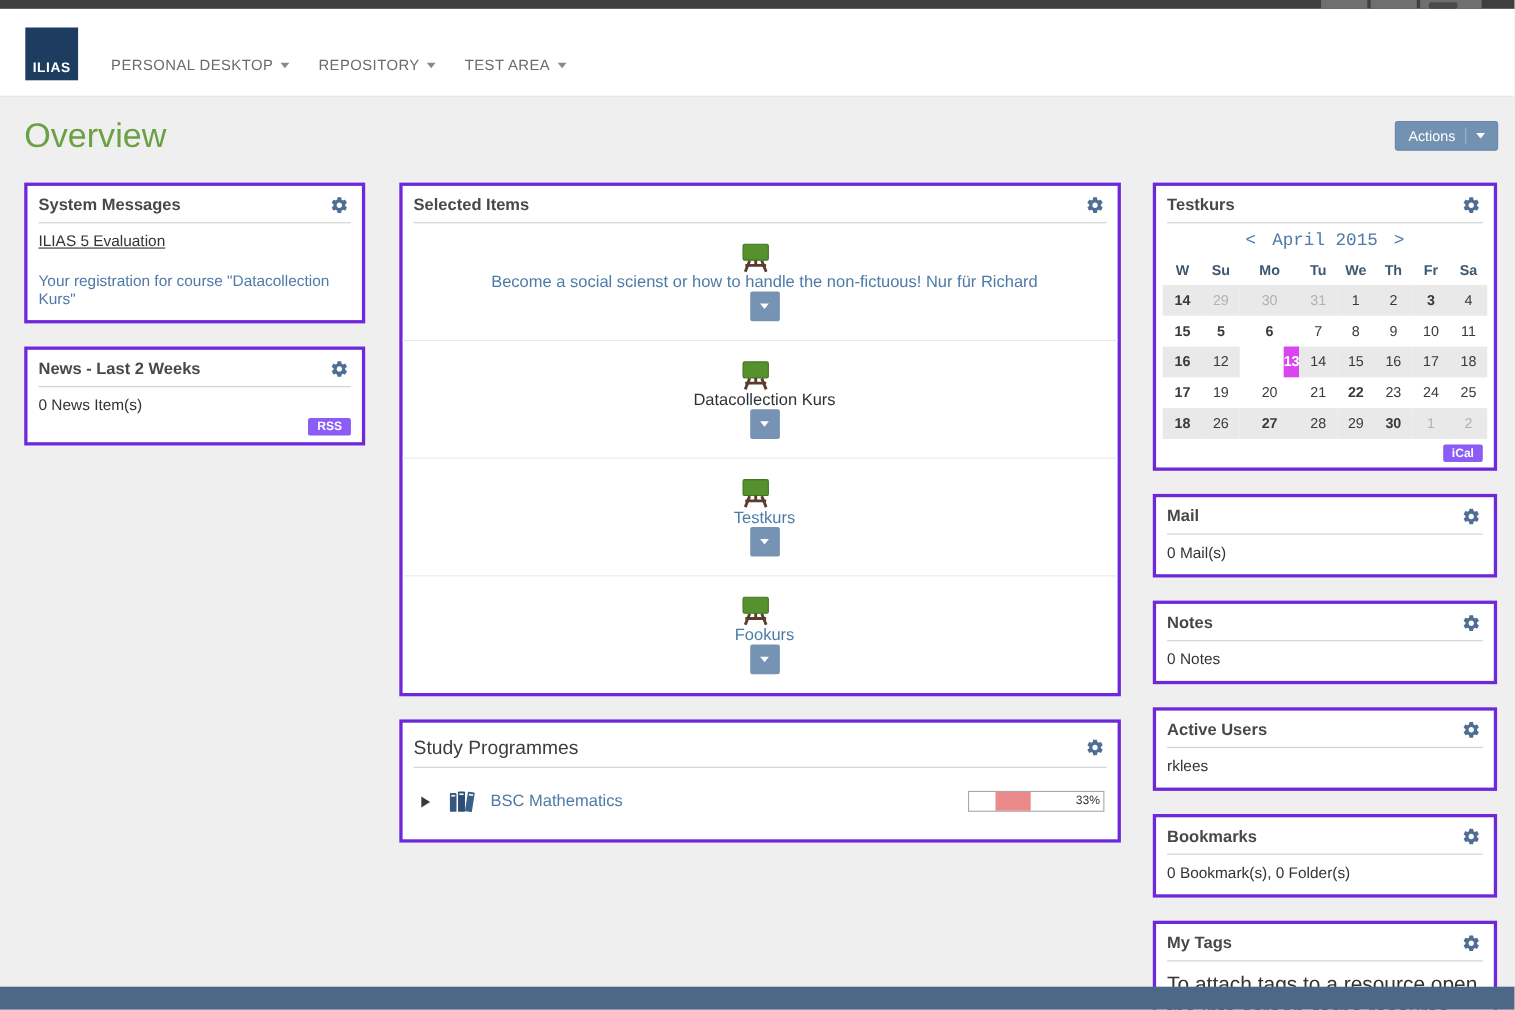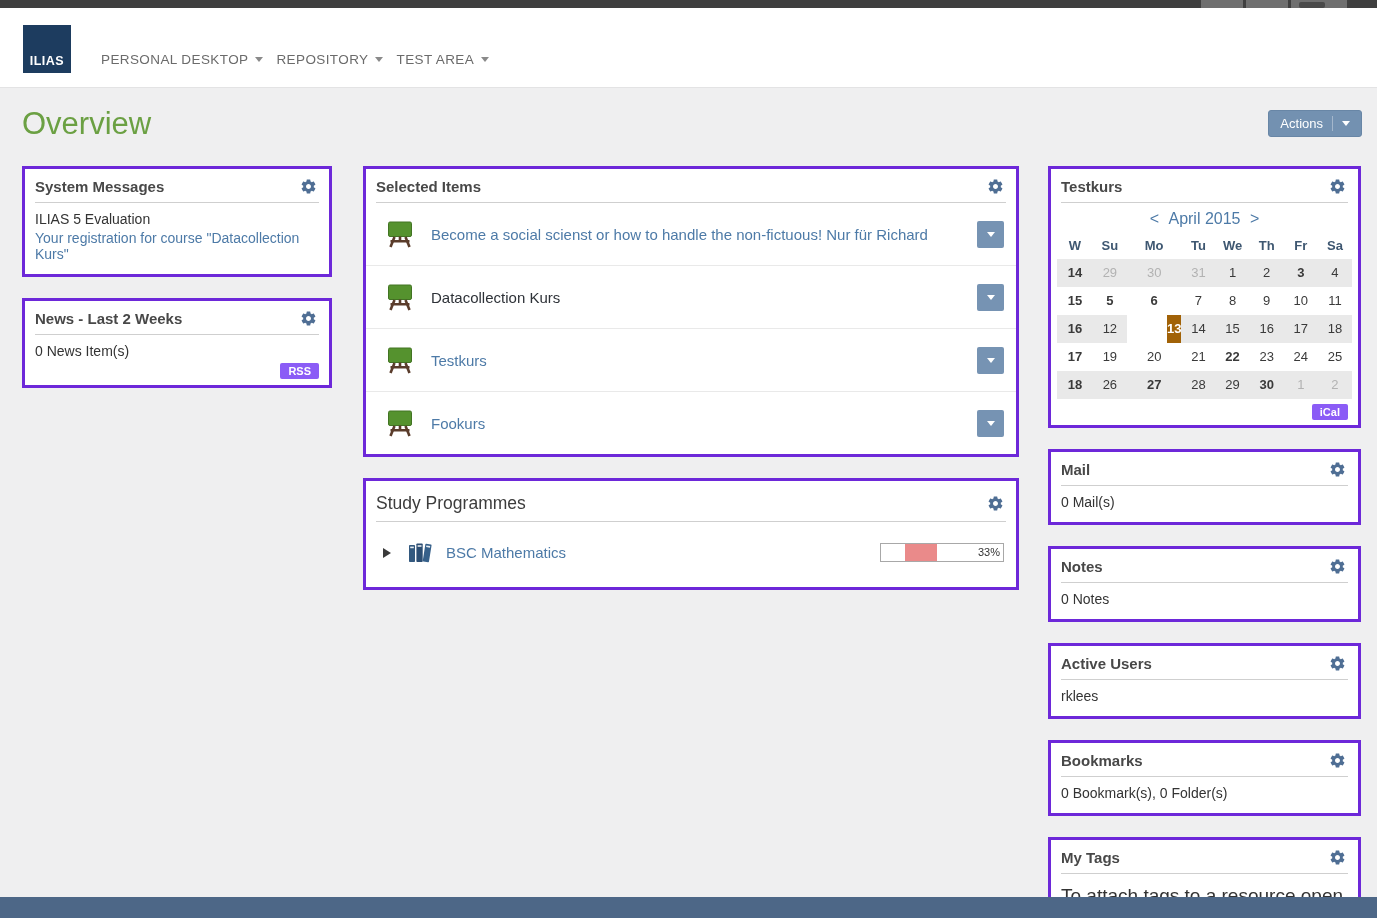--- a/index.html
+++ b/index.html
@@ -21,21 +21,21 @@
   header {
     position:absolute; top:8px; left:0; width:100%; height:80px;
     background:#ffffff; border-bottom:1px solid #e3e3e4;
   }
   .logo {
     position:absolute; left:23px; top:17px; width:48px; height:48px;
     background:#1d3c5f; color:#fff; font-weight:bold; font-size:12.5px;
     display:flex; align-items:flex-end; justify-content:center;
     padding-bottom:5px; letter-spacing:0.5px; cursor:pointer;
   }
-  nav { position:absolute; left:101px; top:44px; display:flex; gap:13px; }
+  nav { position:absolute; left:101px; top:44px; display:flex; gap:26px; }
   .nav-item {
     font-size:13.5px; color:#6b6b6b; letter-spacing:0.4px; cursor:pointer;
     display:flex; align-items:center; gap:7px; text-transform:uppercase;
   }
   .caret-down { width:0; height:0; border-left:4px solid transparent; border-right:4px solid transparent; border-top:5px solid #8a8a8a; display:inline-block; }
   .caret-down.white { border-top-color:#ffffff; }
   
   .page-head { position:absolute; top:88px; left:0; width:100%; height:78px; }
   h1 { position:absolute; left:22px; top:18px; font-size:31px; font-weight:400; color:#6ba043; }
   .actions-btn {
@@ -54,58 +54,58 @@
   .panel { background:#fff; border:3px solid #6d28d9; margin-bottom:21px; }
   .panel-head { display:flex; justify-content:space-between; align-items:center; padding:9px 12px 7px 10px; }
   .panel-title { font-size:15px; font-weight:bold; color:#484848; }
   .panel-title-lg { font-size:17.5px; font-weight:400; color:#3c3c3c; }
   .head-rule { border-bottom:1px solid #cfcfcf; margin:0 10px; }
   .gear { width:17px; height:17px; cursor:pointer; display:inline-flex; }
   .gear svg { width:17px; height:17px; fill:#4f6e94; }
   .panel-body { padding:8px 12px 12px 10px; font-size:14px; color:#333; }
   a.link { color:#4d7aa7; text-decoration:none; cursor:pointer; }
   
-  .msg-title { margin-bottom:3px; }
+  .msg-title { margin-bottom:20px;text-decoration:underline; }
   .news-body { position:relative; padding-bottom:26px; }
   .badge {
     position:absolute; right:10px; bottom:6px;
     background:#8b5cf6; color:#fff; font-size:11px; font-weight:bold;
     padding:2px 8px; border-radius:2px; cursor:pointer;
   }
   
-  .sel-row { display:flex; align-items:center; padding:17px 12px 17px 20px; }
+  .sel-row { display:flex; align-items:center; padding:17px 12px 17px 20px;flex-direction:column; }
   .sel-row + .sel-row { border-top:1px solid #e9e9e9; }
   .sel-icon { width:28px; height:28px; margin-right:17px; flex:0 0 auto; }
   .sel-label { flex:1; font-size:15px; }
   .sel-label.plain { color:#2e3238; }
   .sel-label.link { color:#4d7aa7; cursor:pointer; }
   .drop-btn {
     width:27px; height:27px; background:#7693b3; border:none; border-radius:2px;
     display:flex; align-items:center; justify-content:center; cursor:pointer; flex:0 0 auto;
   }
   
   .sp-row { display:flex; align-items:center; padding:17px 12px 21px 17px; }
   .expander { width:0; height:0; border-top:5.5px solid transparent; border-bottom:5.5px solid transparent; border-left:8px solid #3a3a3a; margin-right:15px; cursor:pointer; }
   .books-icon { width:27px; height:27px; margin-right:13px; }
   .sp-label { font-size:15px; }
   .progress { margin-left:auto; width:124px; height:19px; border:1px solid #a8a8a8; background:#fff; position:relative;padding-left:24px; }
   .progress-fill { height:100%; background:#ea8a8a; }
   .progress-label { position:absolute; top:0; right:3px; line-height:17px; font-size:11px; color:#333; }
   
-  .month-nav { text-align:center; padding:7px 0 5px; font-size:16px; color:#4d7aa7; }
+  .month-nav { text-align:center; padding:7px 0 5px; font-size:16px; color:#4d7aa7;font-family:Liberation Mono, monospace; }
   .month-nav span { cursor:pointer; }
   .cal-grid { display:grid; grid-template-columns:1.05fr 1fr 1fr 1fr 1fr 1fr 1fr 1fr; padding:0 6px; }
   .cal-cell { height:28px; line-height:28px; text-align:center; font-size:13px; color:#3a3a3a; }
   .cal-hdr { font-weight:bold; color:#3e5771; height:26px; line-height:26px; cursor:default; }
   .cal-day { cursor:pointer; }
   .cal-wk { font-weight:bold; cursor:default; }
   .cal-row-odd { background:#e9e9e9; }
   .cal-muted { color:#b2b2b2; }
   .cal-bold { font-weight:bold; }
-  .cal-sel { background:#a16207; color:#fff; font-weight:bold;margin-left:40px; }
+  .cal-sel { background:#d946ef; color:#fff; font-weight:bold;margin-left:40px; }
   .cal-foot { text-align:right; padding:5px 10px 7px; position:relative; height:26px; }
   .cal-foot .badge { bottom:5px; }
   
   .tags-body { font-size:19px; line-height:1.36; padding:9px 10px 13px 10px; }
   
   footer { position:absolute; left:0; bottom:0; width:100%; height:21px; background:#4d6787; }
 </style>
 </head>
 <body>
 

